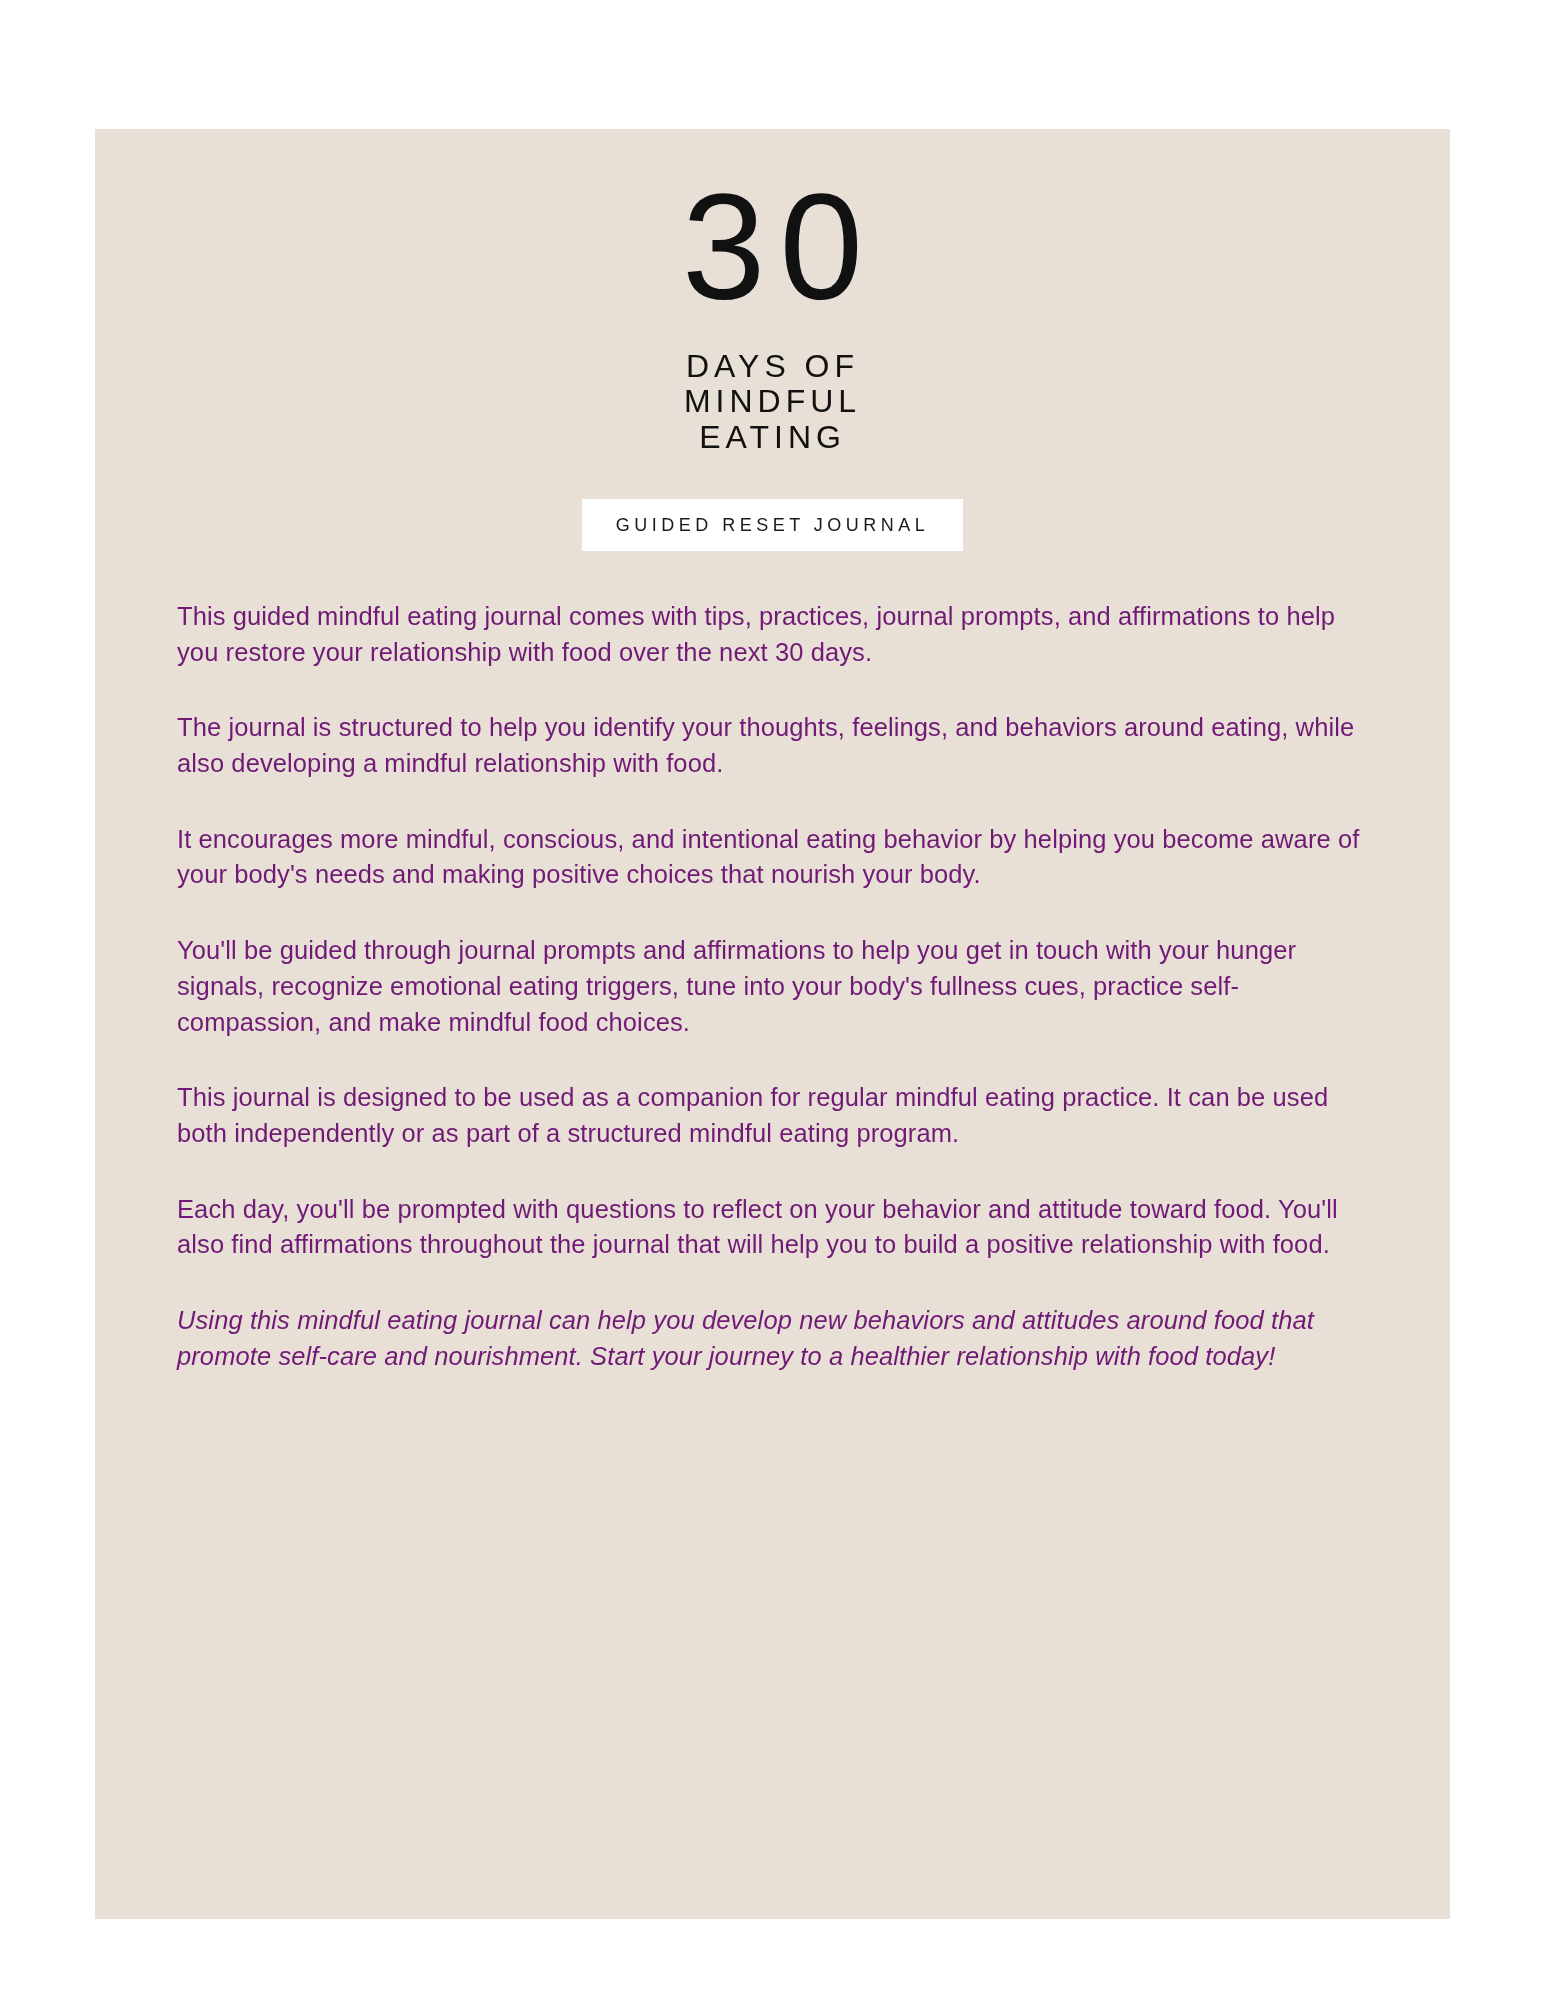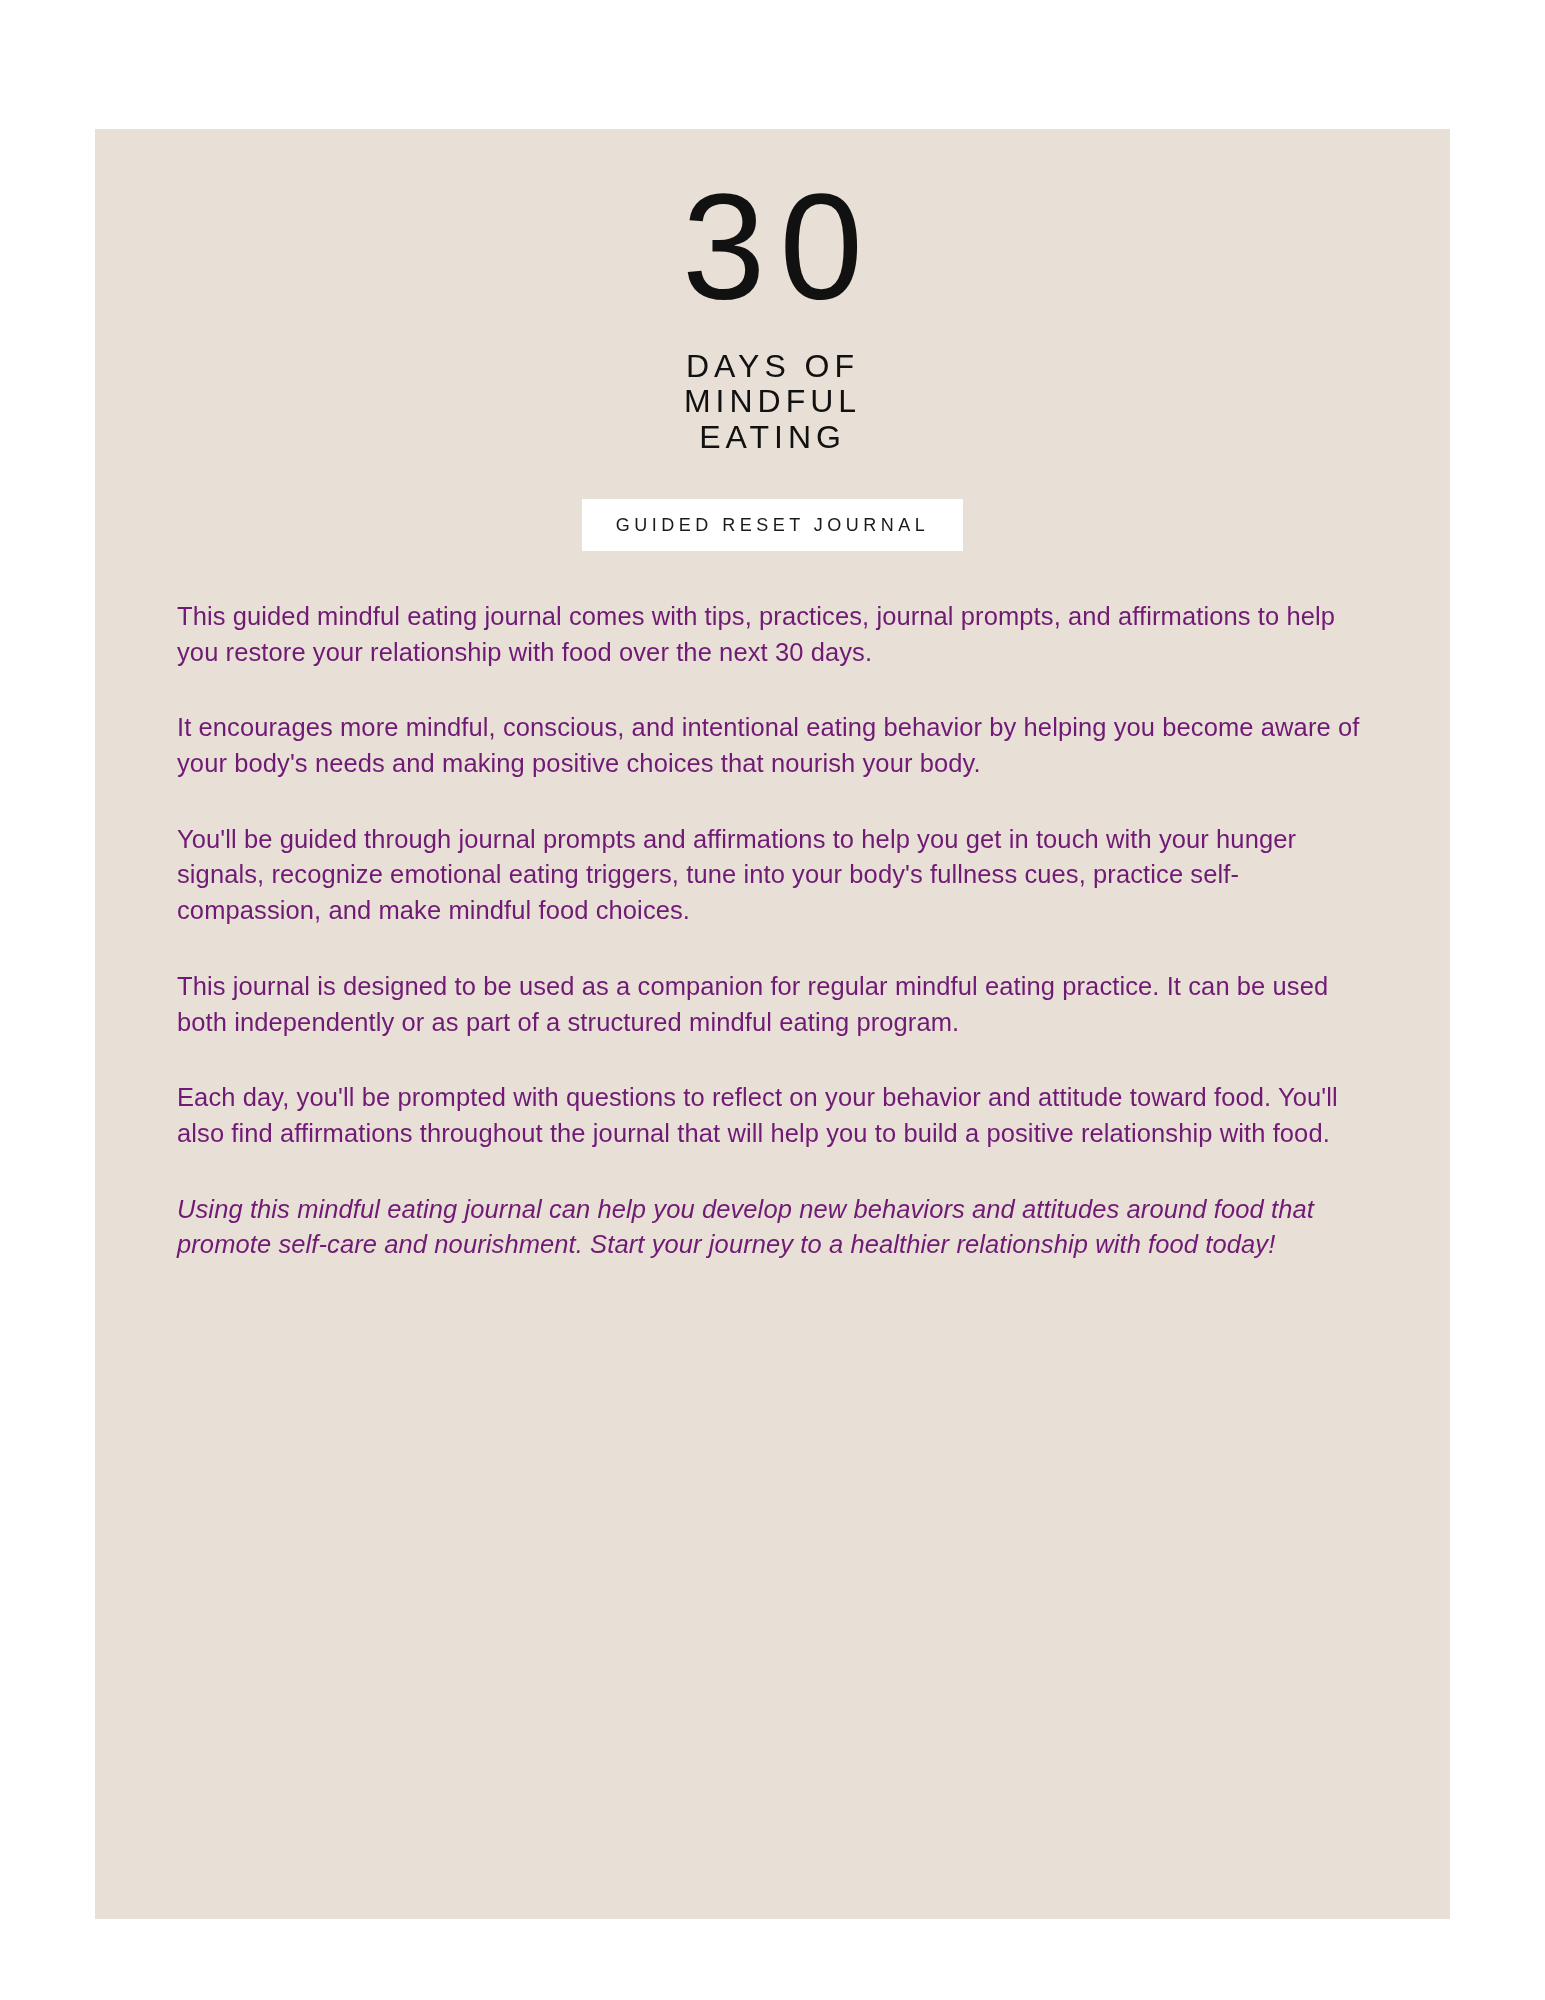--- a/index.html
+++ b/index.html
@@ -108,20 +108,21 @@
         <div>EATING</div>
       </div>
     </div>
 
     <div class="subtitle-wrap">
       <div class="subtitle-box">GUIDED RESET JOURNAL</div>
     </div>
 
     <div class="body-copy">
       <p>This guided mindful eating journal comes with tips, practices, journal prompts, and affirmations to help you restore your relationship with food over the next 30 days.</p>
+      <p>The journal is structured to help you identify your thoughts, feelings, and behaviors around eating, while also developing a mindful relationship with food.</p>
       <p>It encourages more mindful, conscious, and intentional eating behavior by helping you become aware of your body's needs and making positive choices that nourish your body.</p>
       <p>You'll be guided through journal prompts and affirmations to help you get in touch with your hunger signals, recognize emotional eating triggers, tune into your body's fullness cues, practice self-compassion, and make mindful food choices.</p>
       <p>This journal is designed to be used as a companion for regular mindful eating practice. It can be used both independently or as part of a structured mindful eating program.</p>
       <p>Each day, you'll be prompted with questions to reflect on your behavior and attitude toward food. You'll also find affirmations throughout the journal that will help you to build a positive relationship with food.</p>
       <p>Using this mindful eating journal can help you develop new behaviors and attitudes around food that promote self-care and nourishment. Start your journey to a healthier relationship with food today!</p>
     </div>
 
   </div>
 </div>
 

